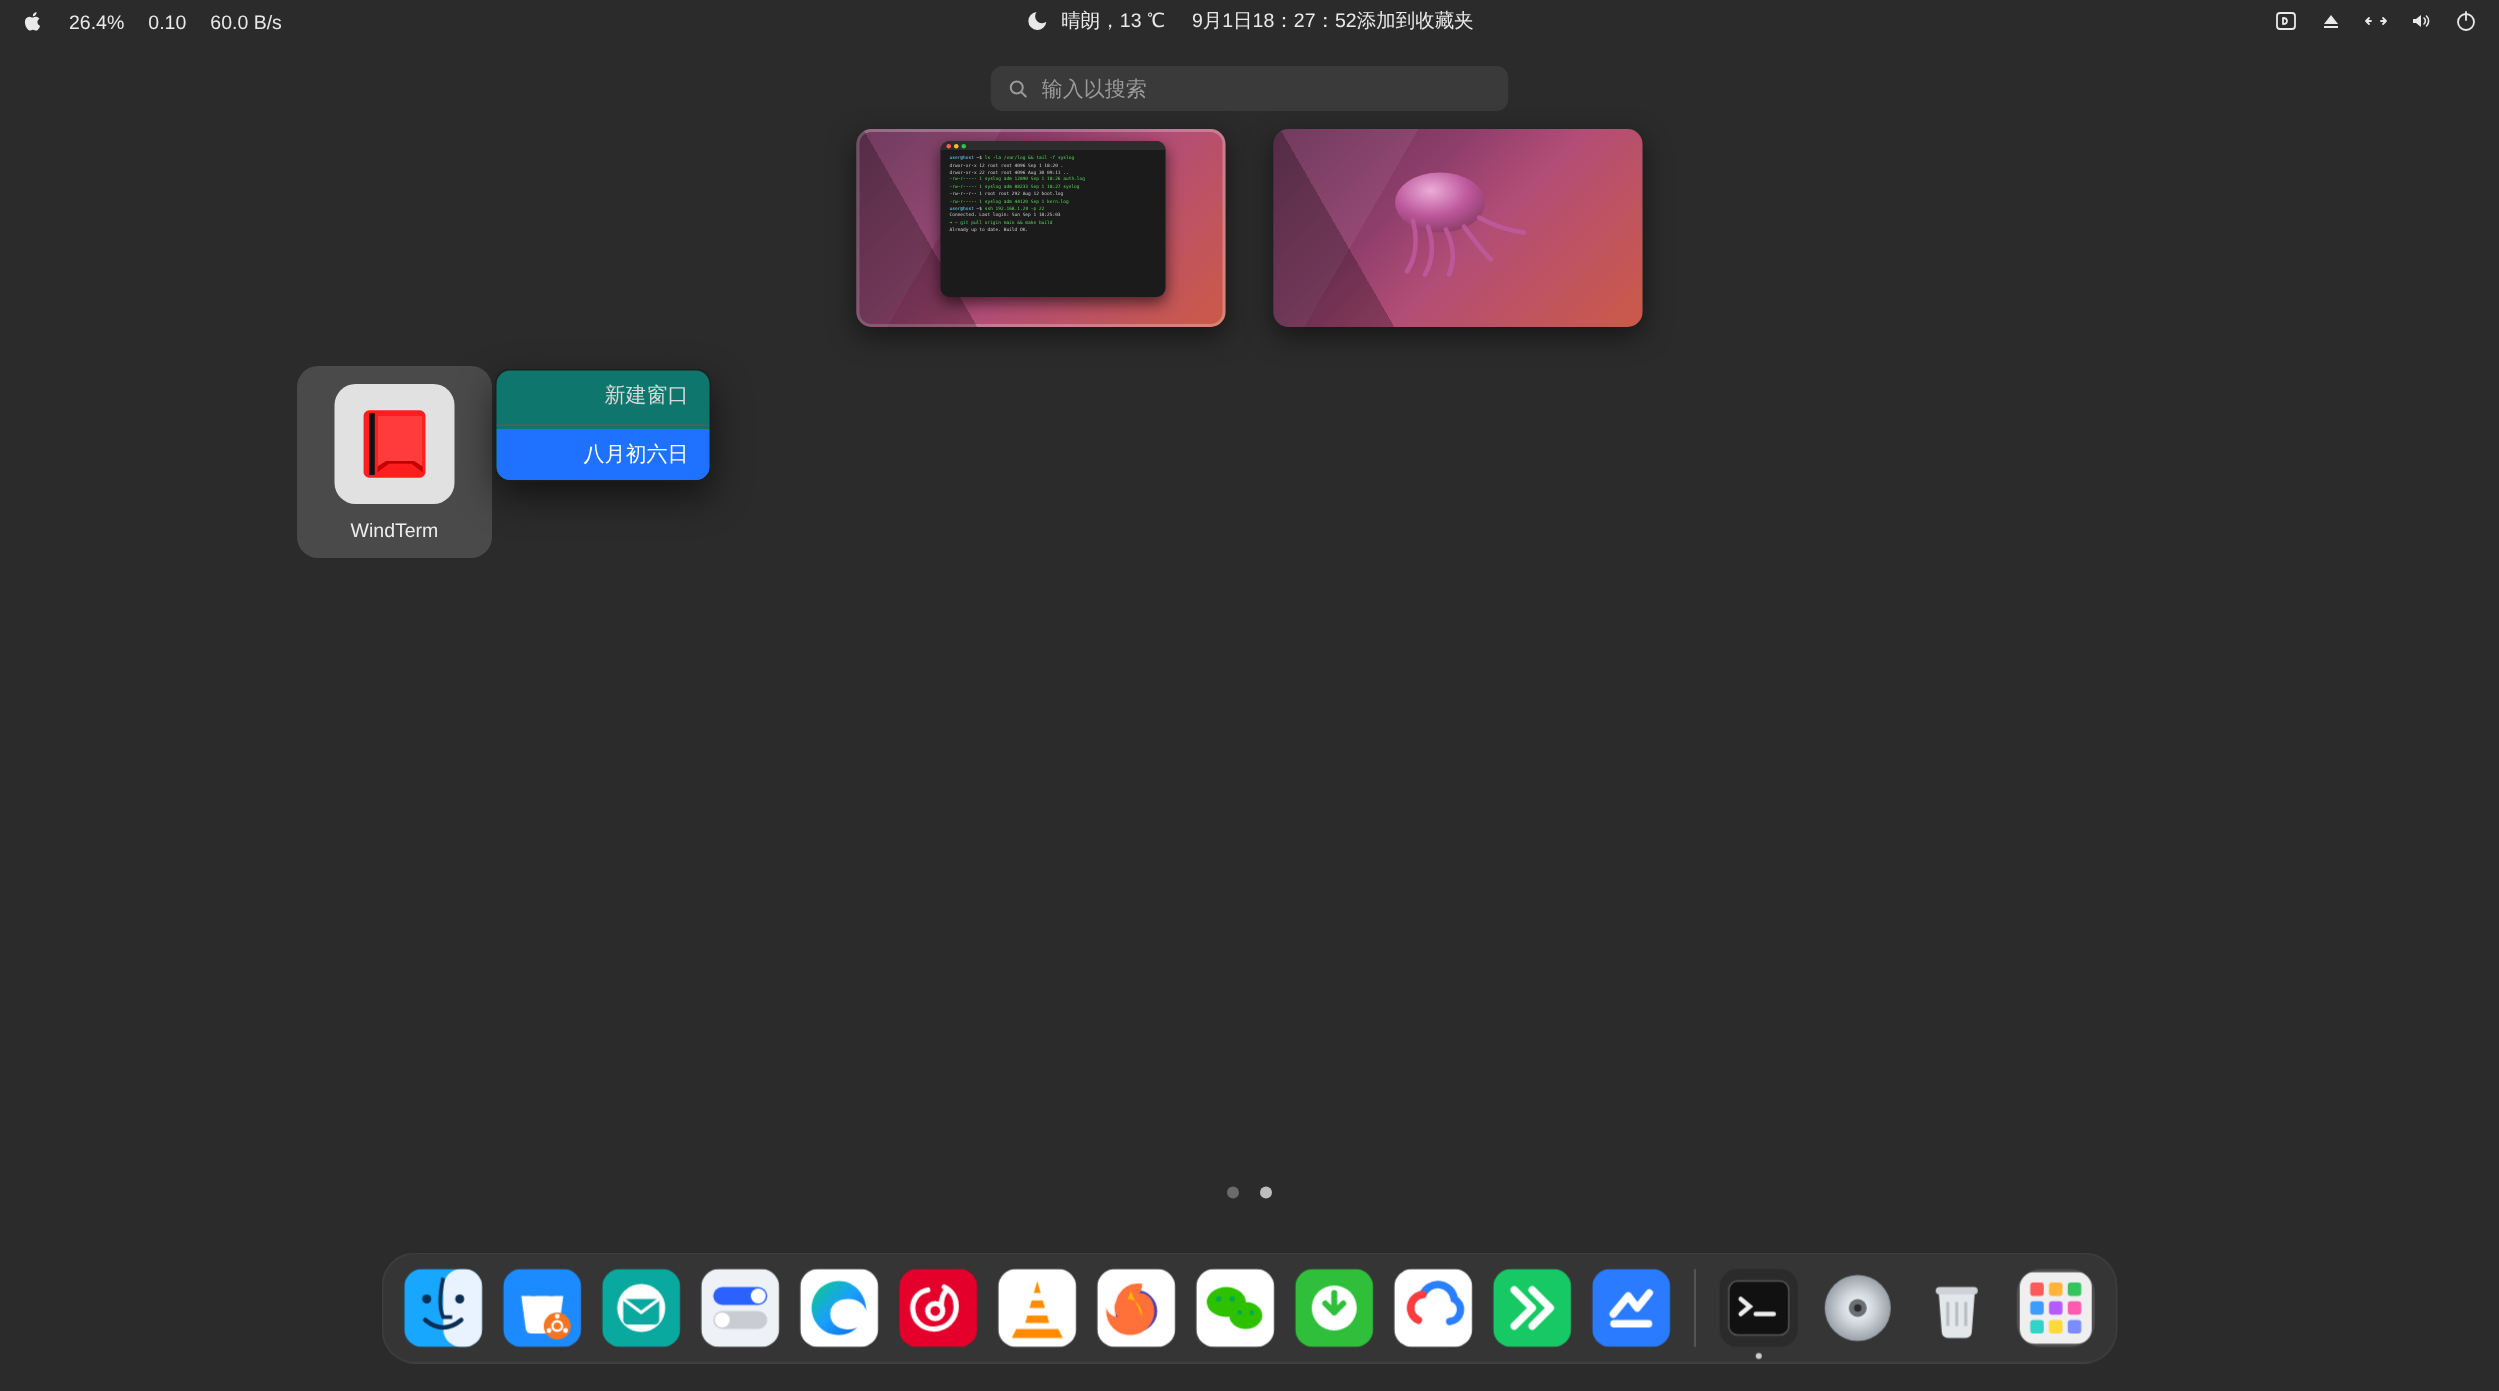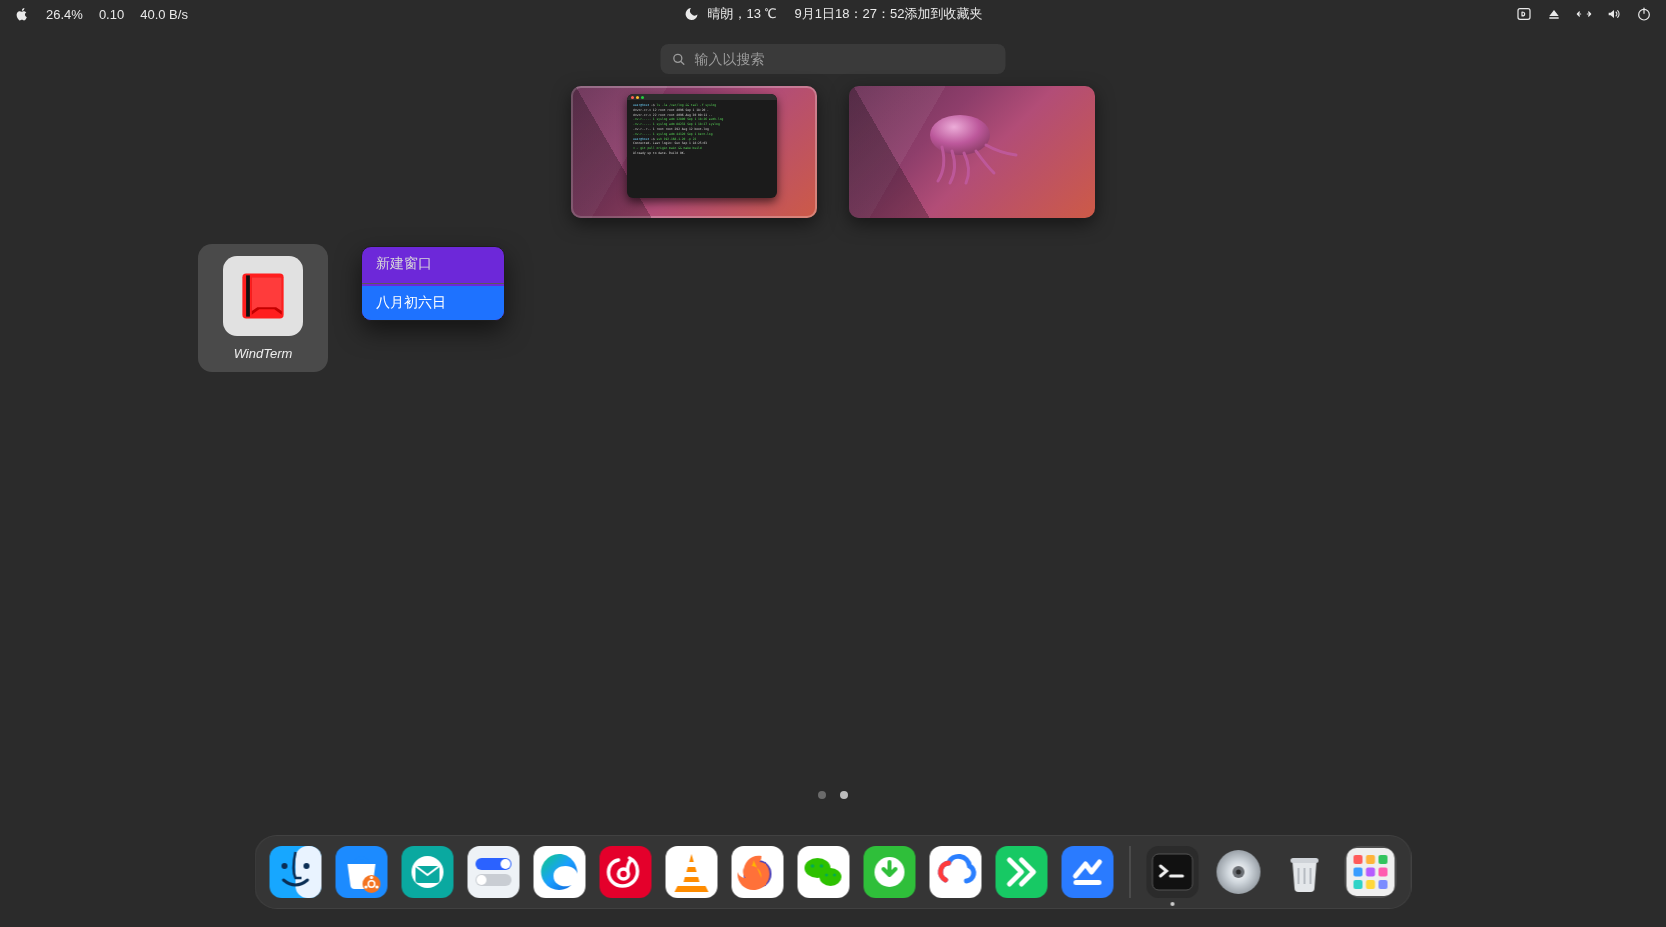--- a/index.html
+++ b/index.html
@@ -117,41 +117,41 @@
 
   
   .app-tile {
     position: absolute;
     left: 198px; top: 244px;
     width: 130px; height: 128px;
     background: var(--app-selected);
     border-radius: 14px;
     display: flex; flex-direction: column; align-items: center; justify-content: center;
     gap: 10px;
-    font-style: italic;
   }
   .app-tile .icon-box {
     width: 80px; height: 80px;
     border-radius: 14px;
     background: #e1e1e1;
     display: flex; align-items: center; justify-content: center;
   }
   .app-tile .label { font-size: 13px; color: #eee; }
 
   
   .ctx {
     position: absolute;
-    left: 361px; top: 246px;
+    left: 330px; top: 246px;
     width: 144px;
-    background: #6d28d9;
+    background: #0f766e;
     border: 1px solid #1e1e1e;
     border-radius: 10px;
     overflow: hidden;
     box-shadow: 0 10px 24px rgba(0,0,0,0.55);
     font-size: 14px;
+    text-align: right;
   }
   .ctx .item {
     padding: 8px 14px;
     color: #d9d9d9;
     cursor: default;
   }
   .ctx .divider { height: 1px; background: var(--divider); margin: 2px 0; }
   .ctx .item.highlight { background: var(--accent); color: #fff; }
 
   
@@ -200,21 +200,21 @@
 
 <div class="topbar">
   <div class="left">
     <span class="ticon">
       <svg viewBox="0 0 24 24" fill="currentColor">
           <path d="M16.4 13.2c0-2.3 1.9-3.4 2-3.5-1.1-1.6-2.8-1.8-3.4-1.9-1.4-.1-2.8.8-3.5.8s-1.8-.8-3-.8c-1.5 0-3 .9-3.8 2.3-1.6 2.8-.4 7 1.2 9.2.8 1.1 1.7 2.4 2.9 2.3 1.2 0 1.6-.8 3.1-.8s1.8.8 3.1.8 2.1-1.1 2.9-2.2c.9-1.3 1.3-2.6 1.3-2.6s-2.8-1.1-2.8-3.6zM14.6 5.9c.6-.8 1.1-1.9 1-3-.9.1-2 .6-2.7 1.4-.6.7-1.1 1.8-1 2.9 1 0 2-.5 2.7-1.3z"></path>
         </svg>
     </span>
     <span>26.4%</span>
     <span>0.10</span>
-    <span>40.0 B/s</span>
+    <span>60.0 B/s</span>
   </div>
 
   <div class="center">
     <span style="display:flex;align-items:center;gap:8px;justify-content:space-between;">
       <span class="ticon">
         <svg viewBox="0 0 24 24" fill="currentColor">
             <path d="M21 12.8A9 9 0 1 1 11.2 3a7 7 0 0 0 9.8 9.8z"></path>
           </svg>
       </span>
       <span>晴朗，13 ℃</span>

